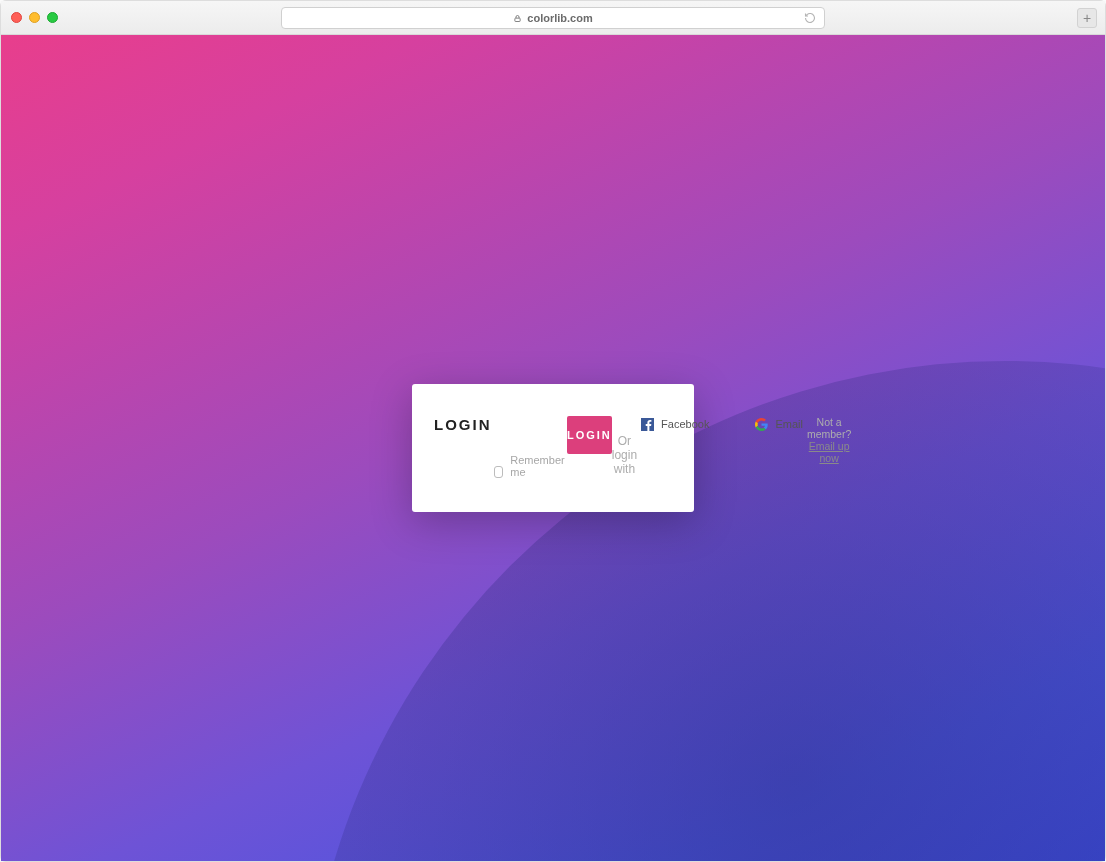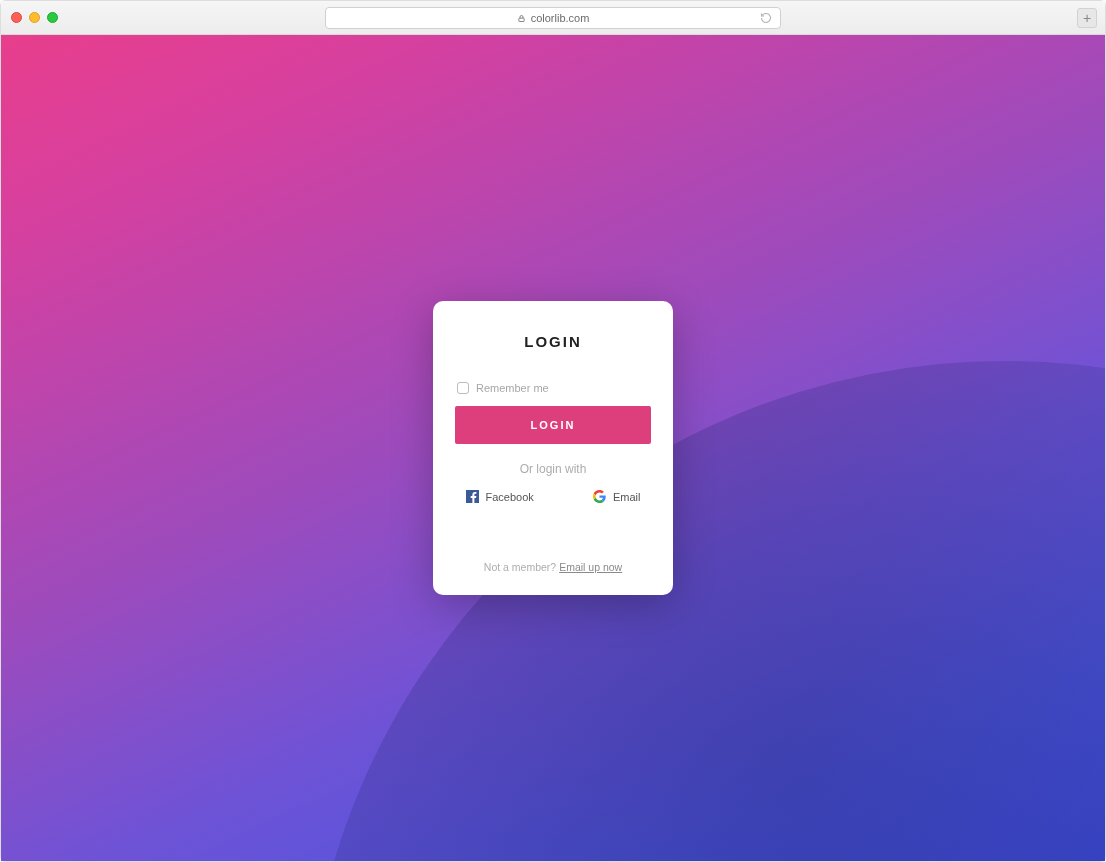--- a/index.html
+++ b/index.html
@@ -5,35 +5,35 @@
   * { margin: 0; padding: 0; box-sizing: border-box; }
   html, body { width: 1106px; height: 862px; overflow: hidden; font-family: -apple-system, Helvetica, Arial, sans-serif; }
   .frame { width: 1106px; height: 862px; background: #fff; border: 1px solid #ddd; border-radius: 6px; box-shadow: 0 2px 10px rgba(0,0,0,.12); display: flex; flex-direction: column; }
   
   .chrome { height: 34px; background: linear-gradient(#f6f6f6,#ececec); border-bottom: 1px solid #d9d9d9; display: flex; align-items: center; padding: 0 10px; position: relative; }
   .traffic { display: flex; gap: 7px; }
   .dot { width: 11px; height: 11px; border-radius: 50%; }
   .dot.red { background: #ff5f57; border: 1px solid #e04640; }
   .dot.yellow { background: #ffbd2e; border: 1px solid #dfa023; }
   .dot.green { background: #28ca42; border: 1px solid #1ba932; }
-  .addr-wrap { position: absolute; left: 50%; transform: translateX(-50%); width: 456px; height: 22px; background: #fff; border: 1px solid #d0d0d0; border-radius: 4px; display: flex; align-items: center; justify-content: center; font-size: 11px; color: #6b6b6b; }
+  .addr-wrap { position: absolute; left: 50%; transform: translateX(-50%); width: 544px; height: 22px; background: #fff; border: 1px solid #d0d0d0; border-radius: 4px; display: flex; align-items: center; justify-content: center; font-size: 11px; color: #6b6b6b; font-weight: bold; }
   .addr-wrap .lock { width: 9px; height: 9px; margin-right: 5px; display:inline-block; }
   .addr-wrap .reload { position:absolute; right:8px; top:50%; transform:translateY(-50%); width:12px; height:12px; opacity:.55; }
   .new-tab { position:absolute; right:8px; width:20px; height:20px; background:#e7e7e7; border:1px solid #d2d2d2; border-radius:3px; display:flex; align-items:center; justify-content:center; font-size:14px; color:#888; }
   
   .page { flex:1; position: relative; overflow: hidden; background: linear-gradient(155deg,#e83e8c 0%,#d6409f 15%,#9c4bbd 45%,#6e53d6 65%,#4a55e0 85%,#3d4de0 100%); }
   .orb { position:absolute; width:1400px; height:1400px; border-radius:50%; background: radial-gradient(circle at 35% 30%, rgba(40,40,120,.45), rgba(40,40,120,0) 70%); right:-600px; bottom:-900px; }
   
-  .card { position:absolute; left:50%; top:50%; transform:translate(-50%,-50%); width:240px; background:#fff; padding:32px 22px 22px; border-radius:10px; box-shadow:0 10px 40px rgba(0,0,0,.25); display:flex; flex-direction:column; }
+  .card { position:absolute; left:50%; top:50%; transform:translate(-50%,-50%); width:282px; background:#fff; padding:32px 22px 22px; border-radius:3px; box-shadow:0 10px 40px rgba(0,0,0,.25); display:flex; flex-direction:row; }
   .title { text-align:center; font-size:15px; font-weight:800; letter-spacing:2px; color:#222; margin-bottom:26px; }
   .field { display:flex; align-items:center; background:#f1f1f1; height:36px; border-radius:2px; padding:0 10px; margin-bottom:8px; }
   .field input { border:none; background:transparent; outline:none; font-size:12px; color:#555; width:100%; }
   .field input::placeholder { color:#a9a9a9; }
   .field .ico { width:15px; height:15px; margin-right:9px; flex-shrink:0; opacity:.55; }
-  .remember { display:flex; align-items:flex-start; gap:7px; margin:6px 0 12px 2px; }
+  .remember { display:flex; align-items:flex-end; gap:7px; margin:6px 0 12px 2px; }
   .remember .box { width:12px; height:12px; border:1.3px solid #bcbcbc; border-radius:3px; }
   .remember .lbl { font-size:11px; color:#a7a7a7; }
   .btn-login { height:38px; background:#dc3f7c; color:#fff; border:none; border-radius:2px; font-weight:700; font-size:11px; letter-spacing:2px; cursor:pointer; }
   .or { text-align:center; font-size:12px; color:#adadad; margin:18px 0 14px; }
   .social { display:flex; justify-content:space-around; padding:0 4px; margin-bottom:58px;gap:46px; }
   .social-btn { display:flex; align-items:center; gap:7px; font-size:11px; color:#555; cursor:pointer; }
   .social-btn .sico { width:13px; height:13px; }
   .signup { text-align:center; font-size:10.5px; color:#adadad; }
   .signup .link { color:#8a8a8a; text-decoration:underline; cursor:pointer; }
 </style>

